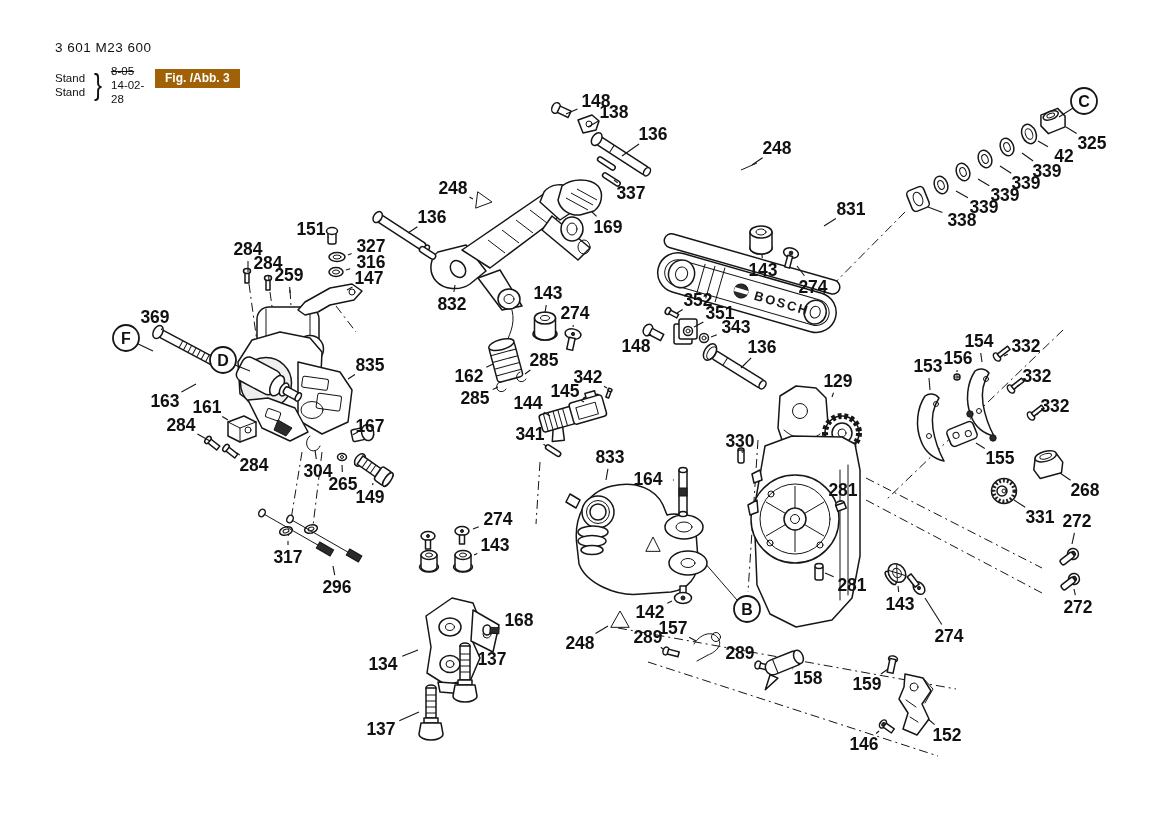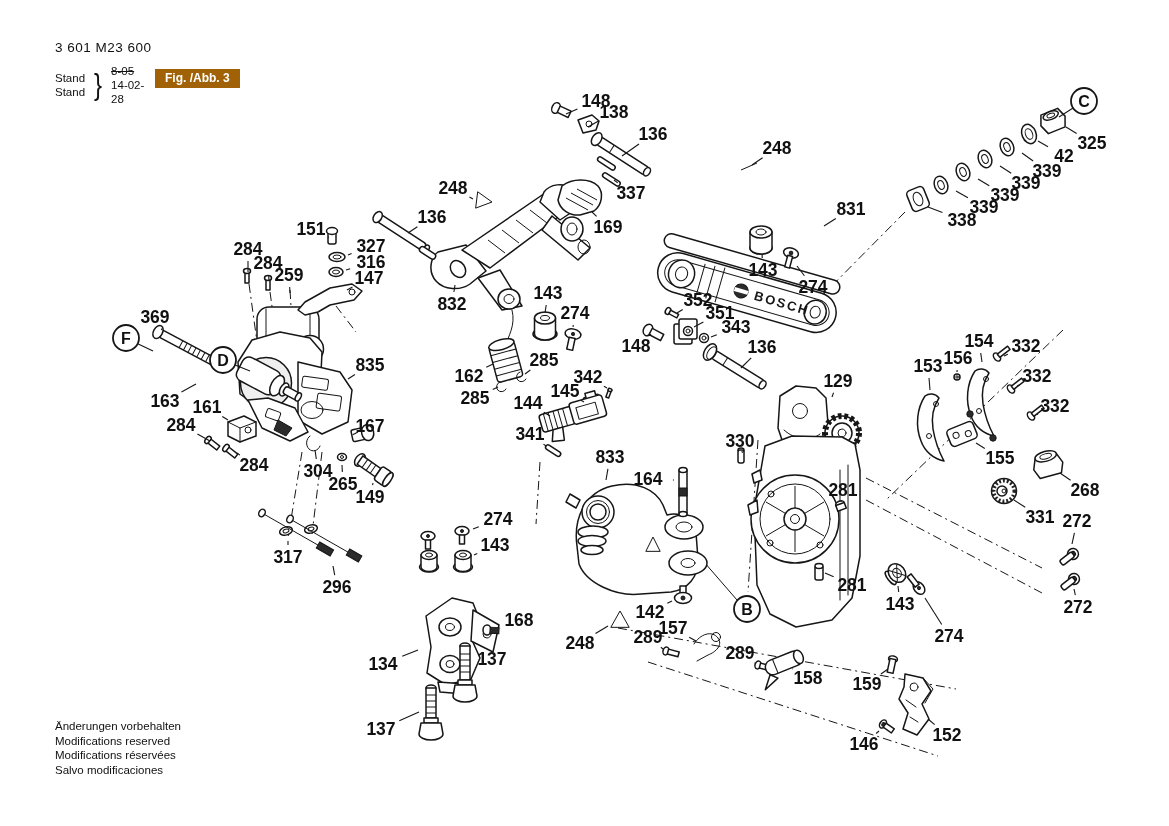--- a/index.html
+++ b/index.html
@@ -740,19 +740,13 @@
       </div>
       <span class="brace">}</span>
       <div class="si-col">
         <span class="struck">8-05</span>
         <span>14-02-28</span>
       </div>
     </div>
     <div class="figbox">Fig. /Abb. 3</div>
   </div>
 
-  <div class="footer">
-    <div>Änderungen vorbehalten</div>
-    <div>Modifications reserved</div>
-    <div>Modifications réservées</div>
-    <div>Salvo modificaciones</div>
-  </div>
 </div>
 
 </body></html>

